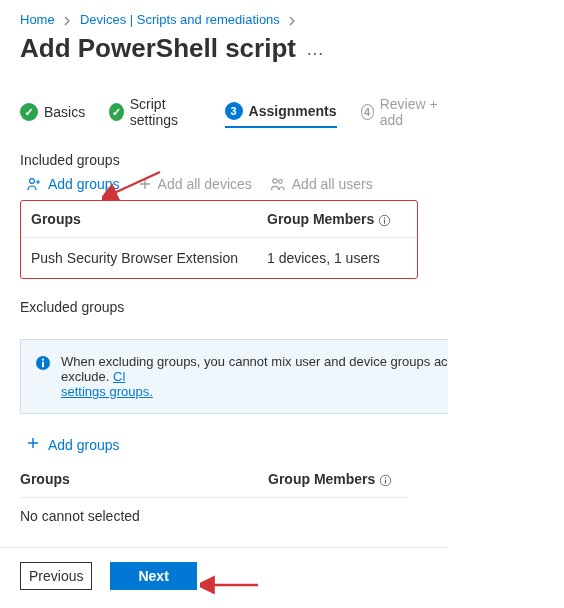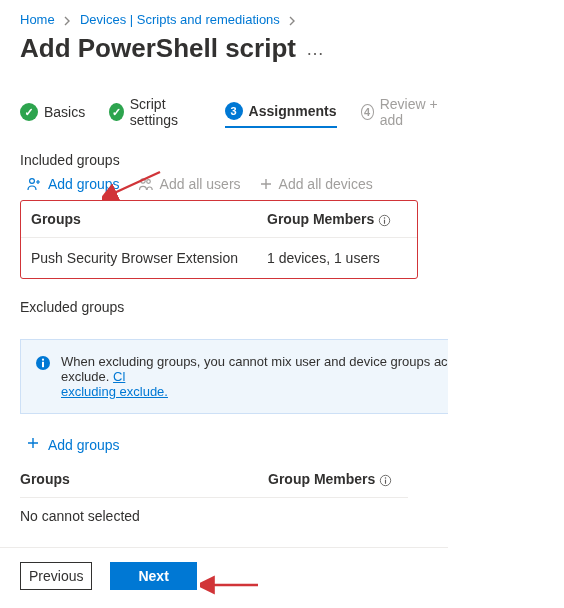--- a/index.html
+++ b/index.html
@@ -134,36 +134,36 @@
         <svg width="16" height="16" viewBox="0 0 16 16">
             <circle cx="6" cy="5" r="2.4" fill="none" stroke="#0078d4" stroke-width="1.2"></circle>
             <path d="M2 14c0-2.6 1.8-4 4-4s4 1.4 4 4" fill="none" stroke="#0078d4" stroke-width="1.2"></path>
             <path d="M12 4v4M10 6h4" stroke="#0078d4" stroke-width="1.2"></path>
           </svg>
       </span>
       <span>Add groups</span>
     </span>
     <span class="addbtn disabled">
       <span>
+        <svg width="14" height="14" viewBox="0 0 14 14">
+            <path d="M7 2v10M2 7h10" stroke="#a19f9d" stroke-width="1.4"></path>
+          </svg>
+      </span>
+      <span>Add all devices</span>
+    </span>
+    <span class="addbtn disabled">
+      <span>
         <svg width="16" height="16" viewBox="0 0 16 16">
             <circle cx="5" cy="5" r="2.2" fill="none" stroke="#a19f9d" stroke-width="1.2"></circle>
             <circle cx="10.5" cy="5.5" r="1.8" fill="none" stroke="#a19f9d" stroke-width="1.2"></circle>
             <path d="M1.5 14c0-2.4 1.6-3.6 3.5-3.6s3.5 1.2 3.5 3.6" fill="none" stroke="#a19f9d" stroke-width="1.2"></path>
             <path d="M9 14c0-2 1.2-3 2.6-3s2.6 1 2.6 3" fill="none" stroke="#a19f9d" stroke-width="1.2"></path>
           </svg>
       </span>
       <span>Add all users</span>
-    </span>
-    <span class="addbtn disabled">
-      <span>
-        <svg width="14" height="14" viewBox="0 0 14 14">
-            <path d="M7 2v10M2 7h10" stroke="#a19f9d" stroke-width="1.4"></path>
-          </svg>
-      </span>
-      <span>Add all devices</span>
     </span>
   </div>
 
   
   <div class="redbox">
     <div class="tbl-head">
       <span class="col-name">Groups</span>
       <span class="col-mem">
         <span>Group Members</span>
         <span class="info-icn">
@@ -187,21 +187,21 @@
   <div class="infobanner">
     <span class="icon">
       <svg width="16" height="16" viewBox="0 0 16 16">
           <circle cx="8" cy="8" r="7" fill="#0078d4"></circle>
           <circle cx="8" cy="4.7" r="1.1" fill="#fff"></circle>
           <rect x="7" y="6.8" width="2" height="5.4" fill="#fff"></rect>
         </svg>
     </span>
     <span>
       <span>When excluding groups, you cannot mix user and device groups across include and exclude. </span><a href="#">Cl</a><br>
-      <a href="#">excluding exclude.</a>
+      <a href="#">settings groups.</a>
     </span>
   </div>
 
   <div class="addrow2">
     <span>
       <svg width="14" height="14" viewBox="0 0 14 14">
           <path d="M7 2v10M2 7h10" stroke="#0078d4" stroke-width="1.4"></path>
         </svg>
     </span>
     <span>Add groups</span>

